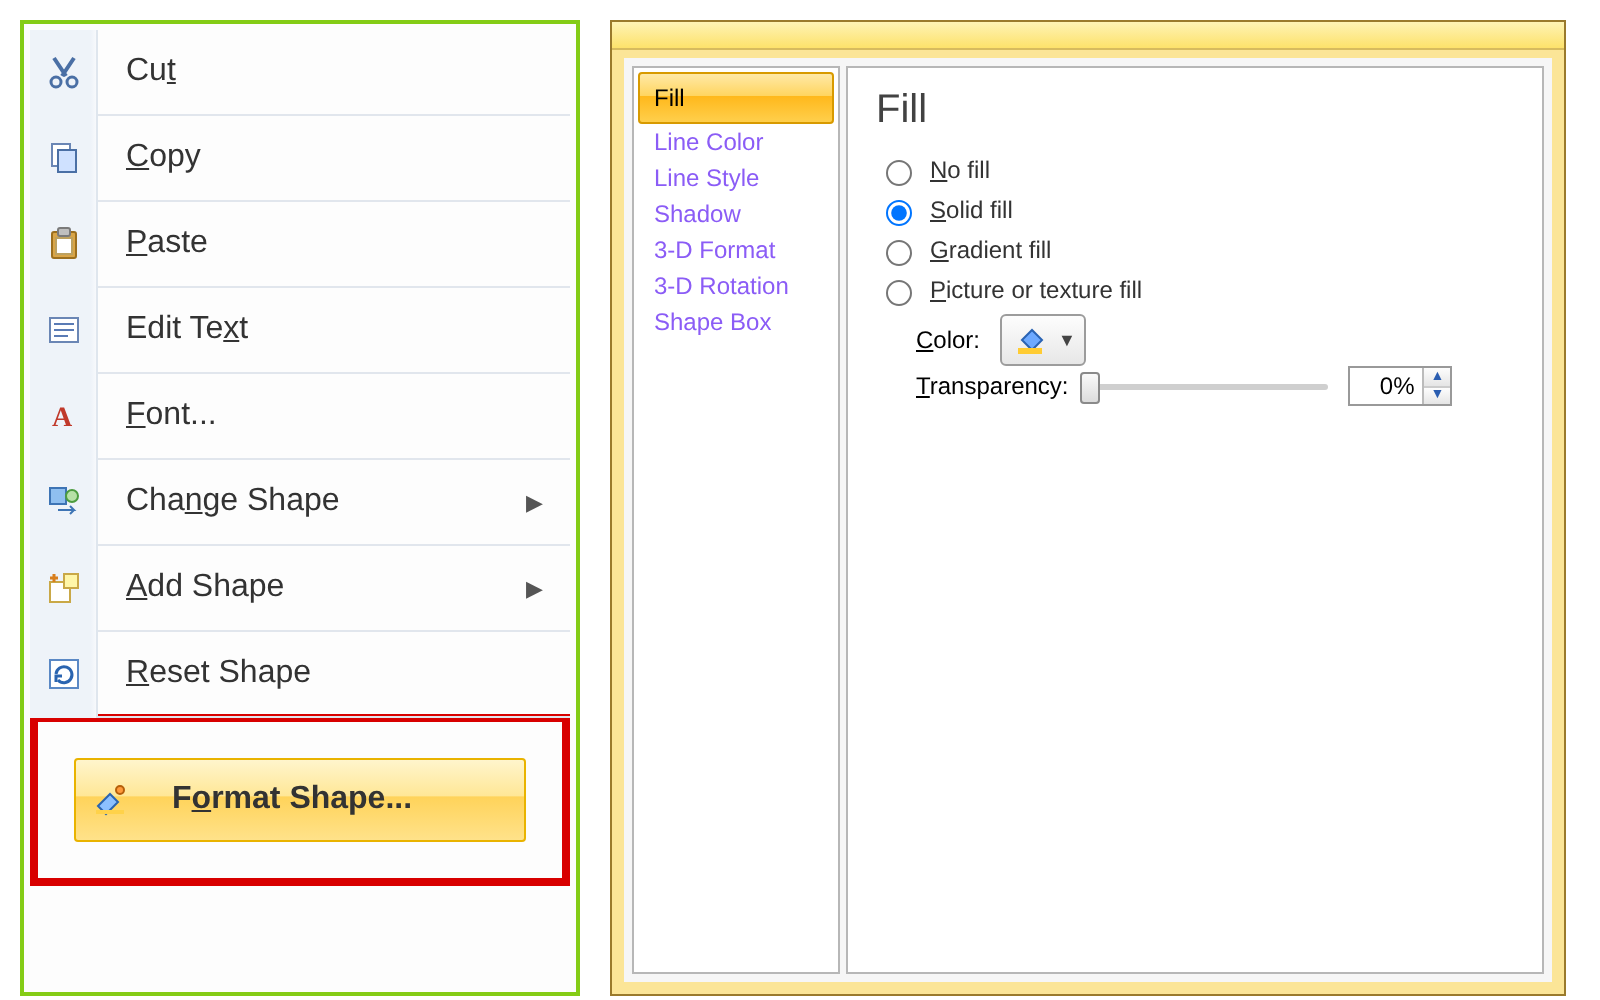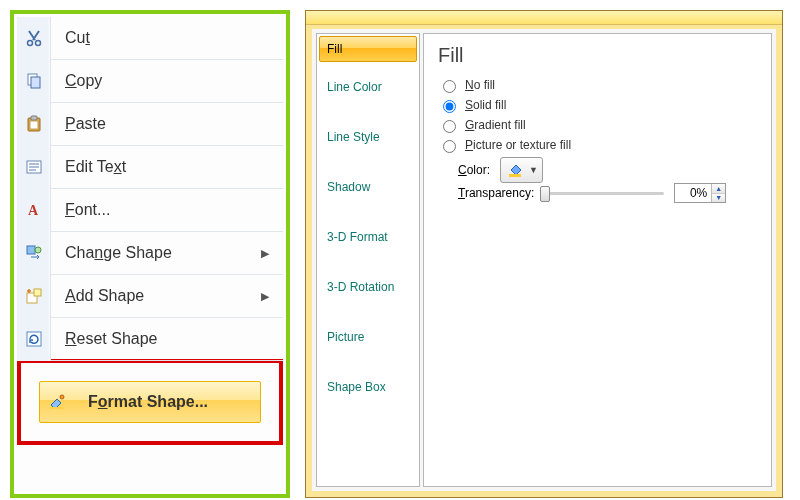--- a/index.html
+++ b/index.html
@@ -10,21 +10,21 @@
     font-size: 13px;
     background: #fff;
     display: flex;
     gap: 15px;
   }
 
   
   .context-menu {
     width: 280px;
     background: #fdfdfd;
-    border: 4px solid #84cc16;
+    border: 2px solid #84cc16;
     padding: 3px;
   }
   .menu-row {
     display: flex;
     align-items: center;
     height: 42px;
     border-radius: 2px;
     cursor: default;
     position: relative;
   }
@@ -103,23 +103,23 @@
     border-top: 4px solid #fbe597;
   }
   .dialog-nav {
     width: 104px;
     background: #fff;
     border: 1px solid #b7b7b7;
     margin: 4px 3px 4px 4px;
     padding: 2px;
   }
   .nav-item {
-    padding: 18px 8px;
+    padding: 2px 8px;
     font-size: 12px;
-    color: #0f766e;
+    color: #8b5cf6;
     cursor: default;
     white-space: nowrap;
   }
   .nav-item.selected {
     background: linear-gradient(to bottom, #ffe9a7 0%, #ffd560 45%, #ffb81b 46%, #ffcf4c 100%);
     border: 1px solid #d89a00;
     border-radius: 2px;
     color: #000;
     padding: 5px 7px;
   }
@@ -343,21 +343,20 @@
 <div class="dialog">
   <div class="dialog-titlebar"></div>
   <div class="dialog-body">
     <div class="dialog-nav">
         <div class="nav-item selected">Fill</div>
         <div class="nav-item">Line Color</div>
         <div class="nav-item">Line Style</div>
         <div class="nav-item">Shadow</div>
         <div class="nav-item">3-D Format</div>
         <div class="nav-item">3-D Rotation</div>
-        <div class="nav-item">Picture</div>
         <div class="nav-item">Shape Box</div>
       </div>
     <div class="dialog-pane">
       <div class="pane-title">Fill</div>
       <div>
           <label class="radio-row">
             <input type="radio" name="fill" style="">
             <span><u>N</u>o fill</span>
           </label>
           <label class="radio-row">

